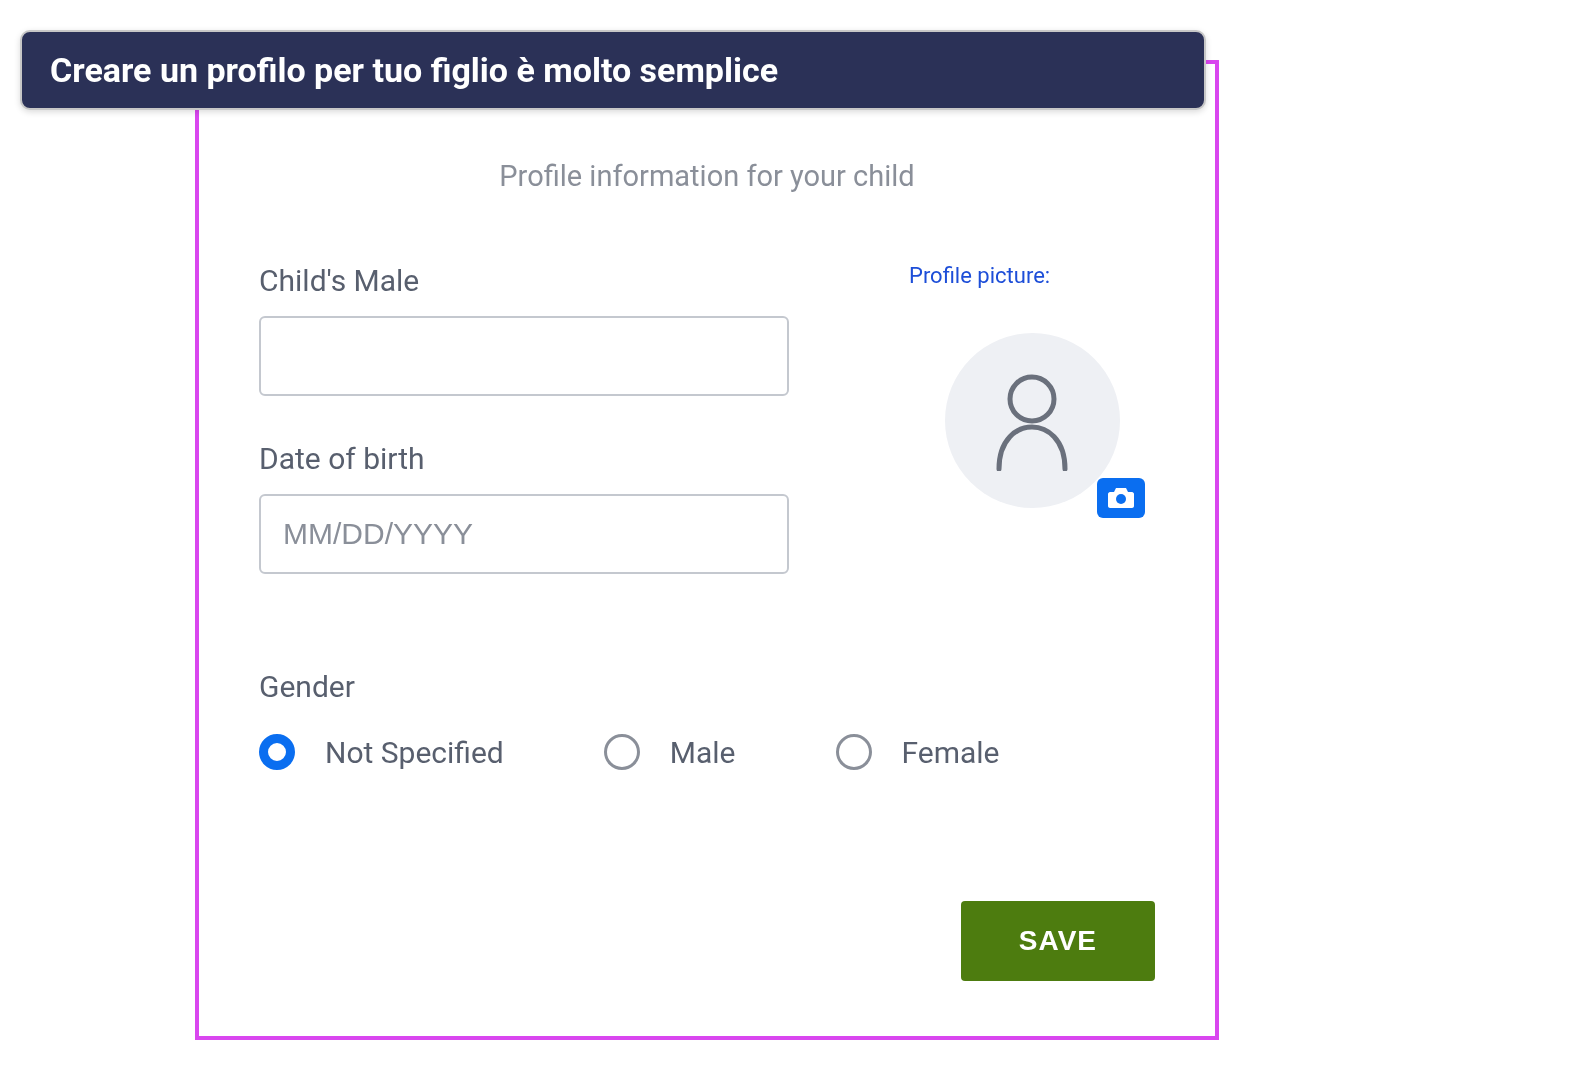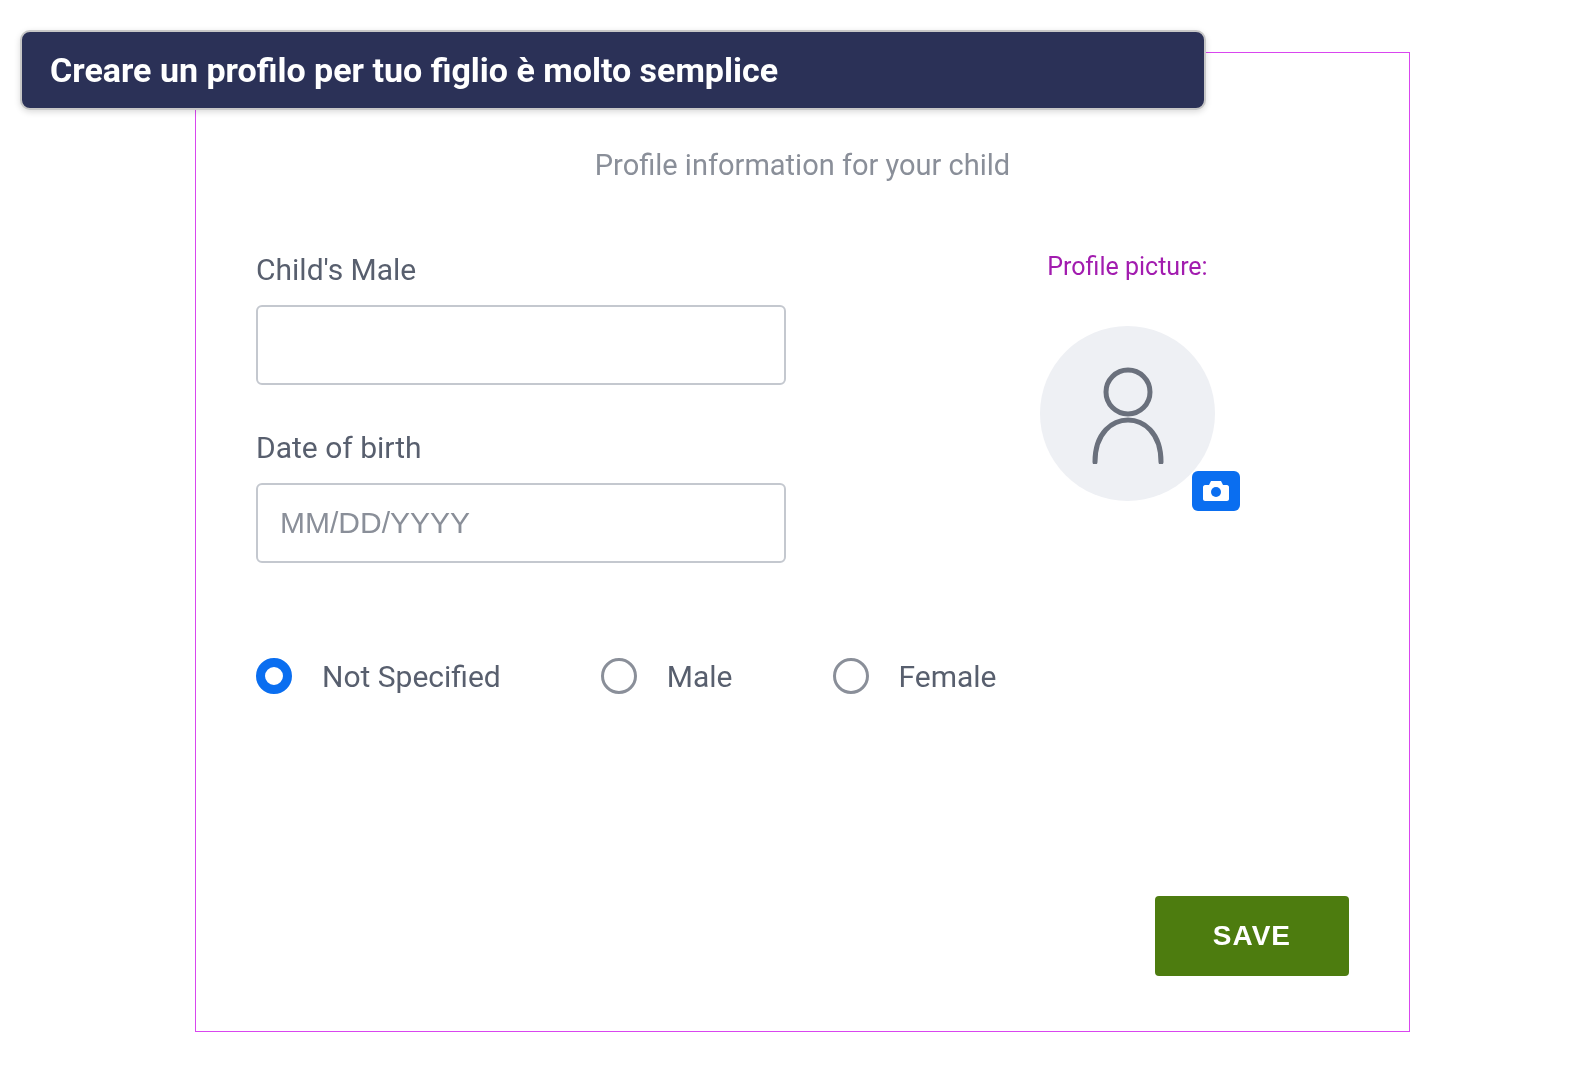--- a/index.html
+++ b/index.html
@@ -25,26 +25,26 @@
       font-size: 34px;
       font-weight: 700;
       padding: 18px 28px;
       border-radius: 10px;
       border: 2px solid #c7c7c7;
       z-index: 10;
       box-shadow: 0 2px 6px rgba(0,0,0,0.15);
     }
     .card {
       position: absolute;
-      top: 52px;
+      top: 60px;
       left: 195px;
-      width: 1215px;
+      width: 1024px;
       height: 980px;
       background: #fff;
-      border: 1px solid #d946ef;
+      border: 4px solid #d946ef;
       padding: 95px 60px 50px 60px;
     }
     .subtitle {
       text-align: center;
       color: #8a8f99;
       font-size: 29px;
       font-weight: 400;
       margin-bottom: 70px;
     }
     .form-row {
@@ -74,25 +74,25 @@
       border: 2px solid #c4c8cf;
       border-radius: 6px;
       font-size: 30px;
       padding: 0 22px;
       color: #a16207;
     }
     .text-input::placeholder {
       color: #8a8f99;
     }
     .profile-pic-label {
-      color: #a21caf;
-      font-size: 25px;
+      color: #1d4ed8;
+      font-size: 22px;
       font-weight: 400;
       margin-bottom: 35px;
-      text-align: center;
+      text-align: left;
     }
     .avatar-wrap {
       display: inline-block;
       position: relative;
       margin-top: 10px;
     }
     .avatar {
       width: 175px;
       height: 175px;
       border-radius: 50%;
@@ -204,20 +204,21 @@
             <path d="M 4 6 L 8 6 L 10 2 L 20 2 L 22 6 L 26 6 C 27 6 28 7 28 8 L 28 20 C 28 21 27 22 26 22 L 4 22 C 3 22 2 21 2 20 L 2 8 C 2 7 3 6 4 6 Z" fill="#fff"></path>
             <circle cx="15" cy="13" r="5" fill="#0a6ef0"></circle>
           </svg>
         </div>
       </div>
     </div>
 
   </div>
 
   <div class="gender-section">
+    <div class="gender-label">Gender</div>
     <div class="radio-group">
 
       <div class="radio-item">
         <div class="radio-outer selected"></div>
         <span class="radio-text">Not Specified</span>
       </div>
 
       <div class="radio-item">
         <div class="radio-outer"></div>
         <span class="radio-text">Male</span>

